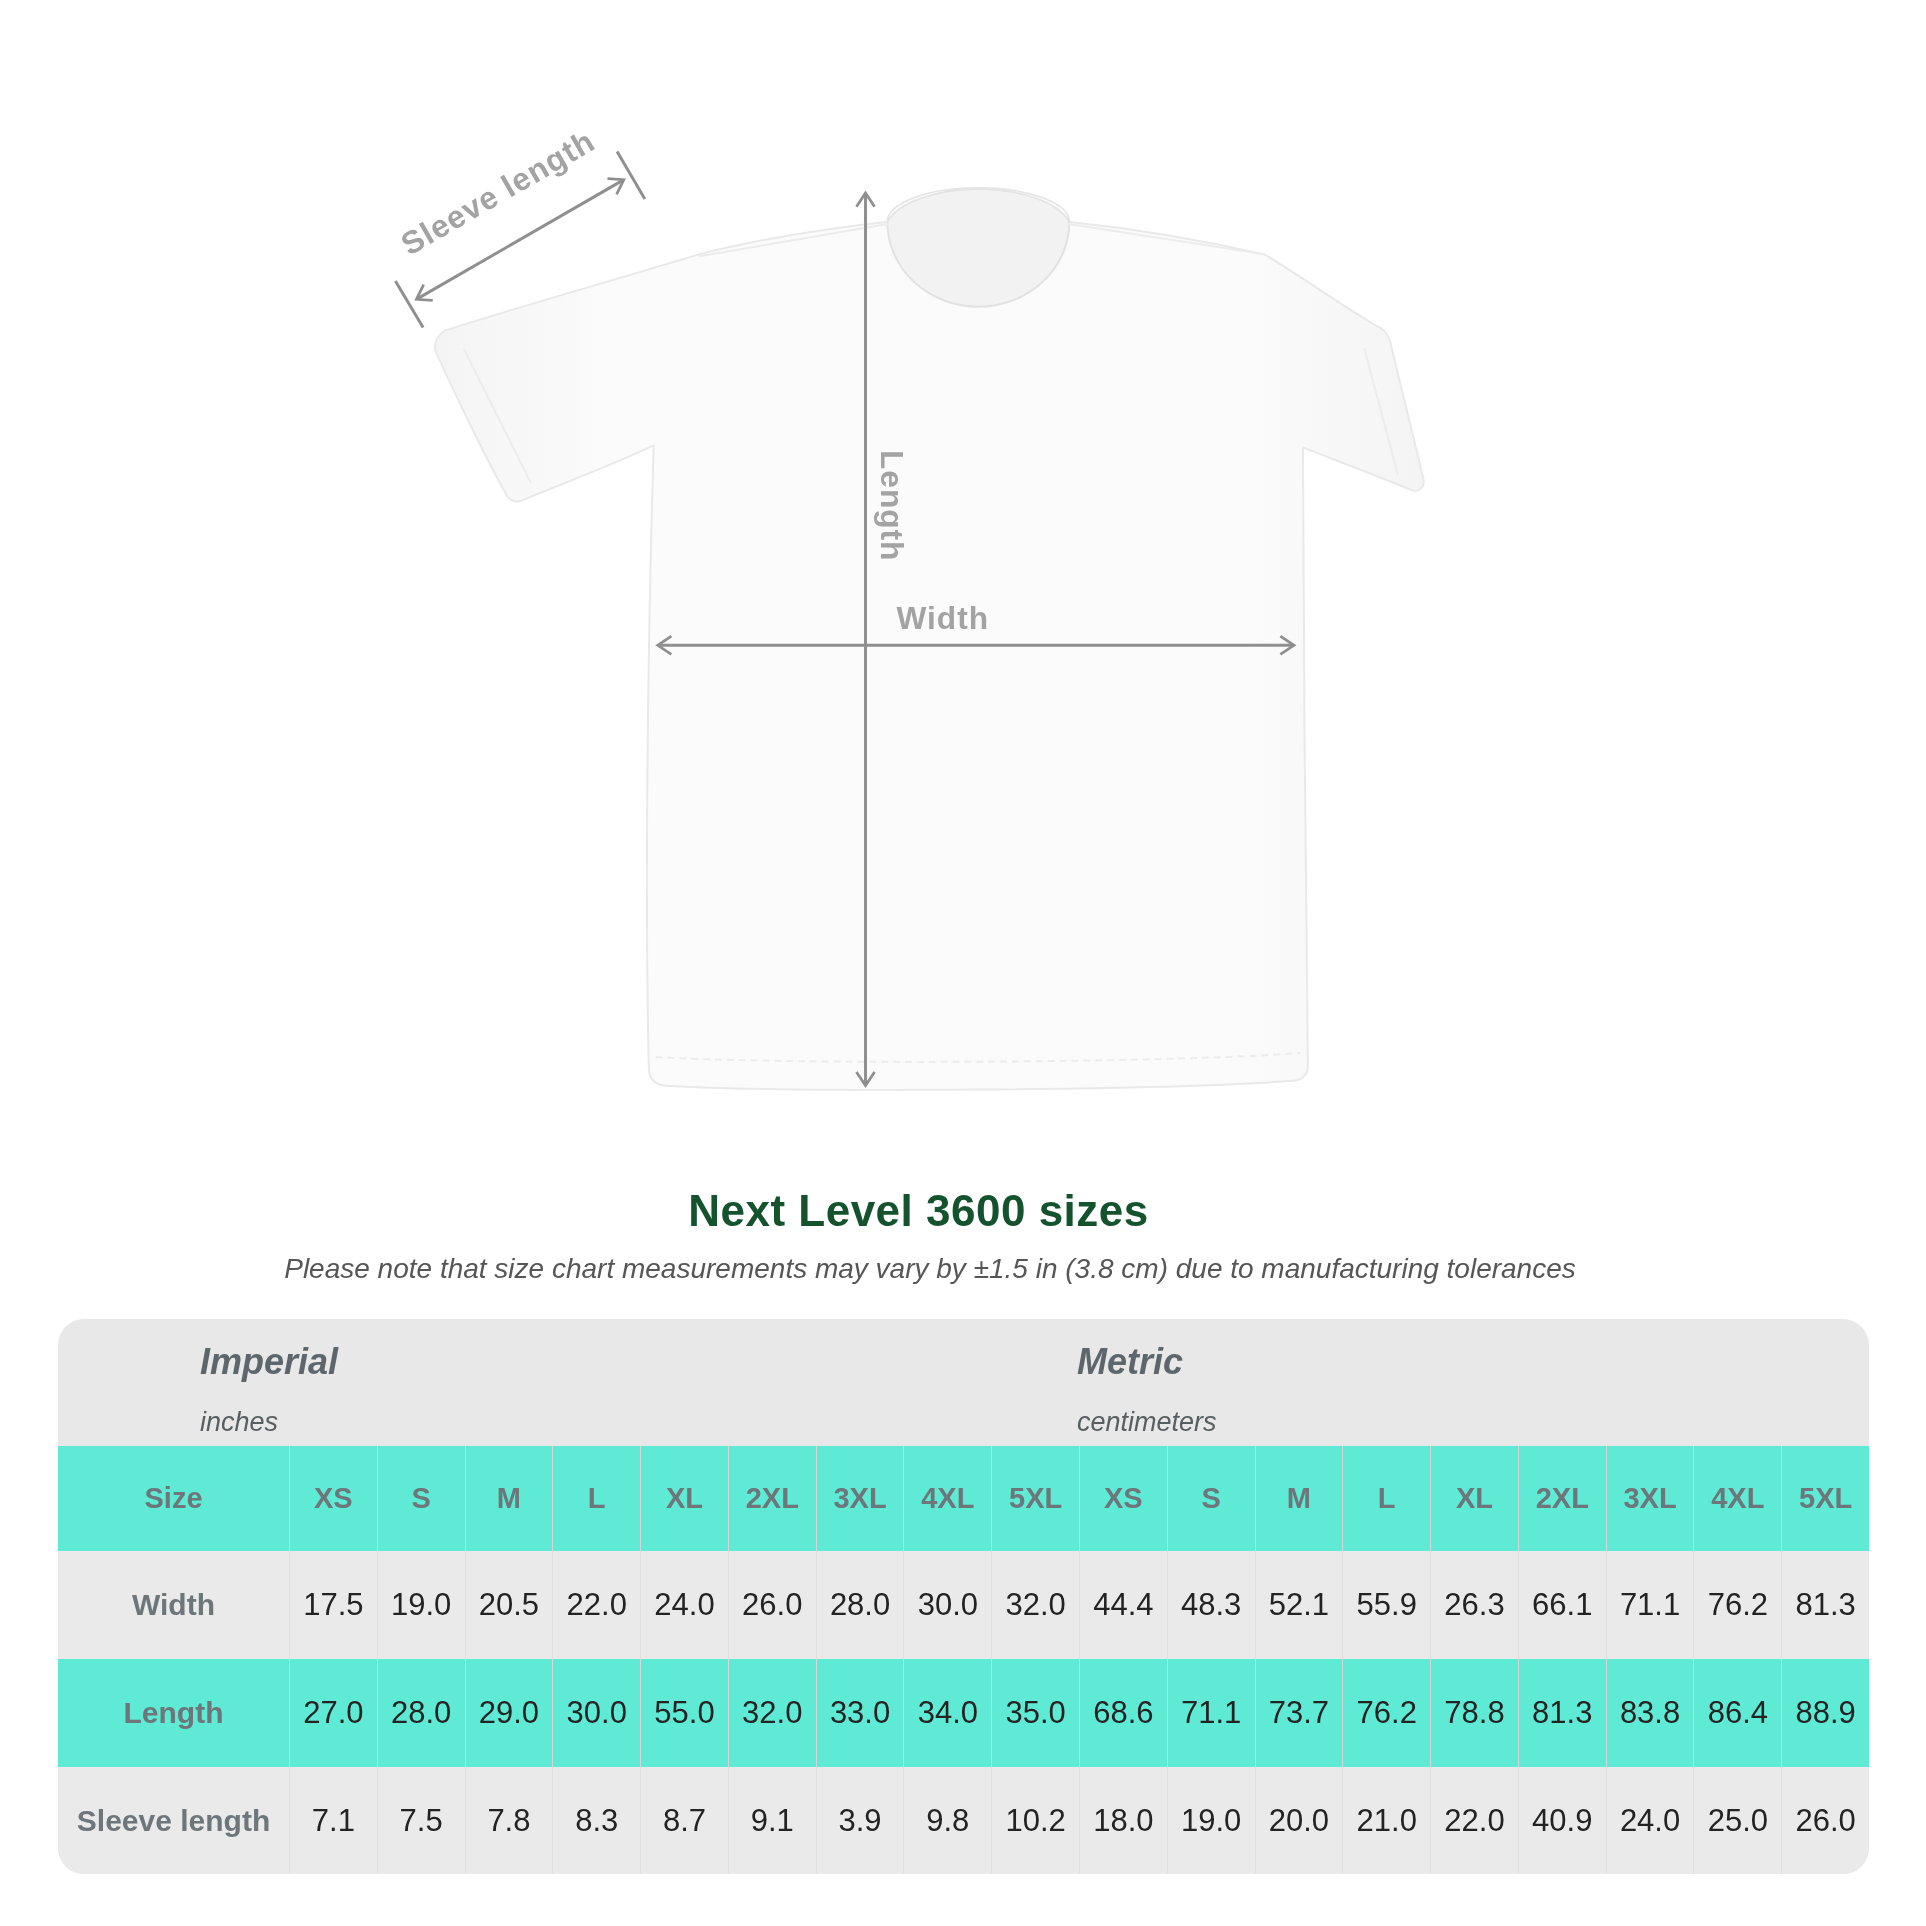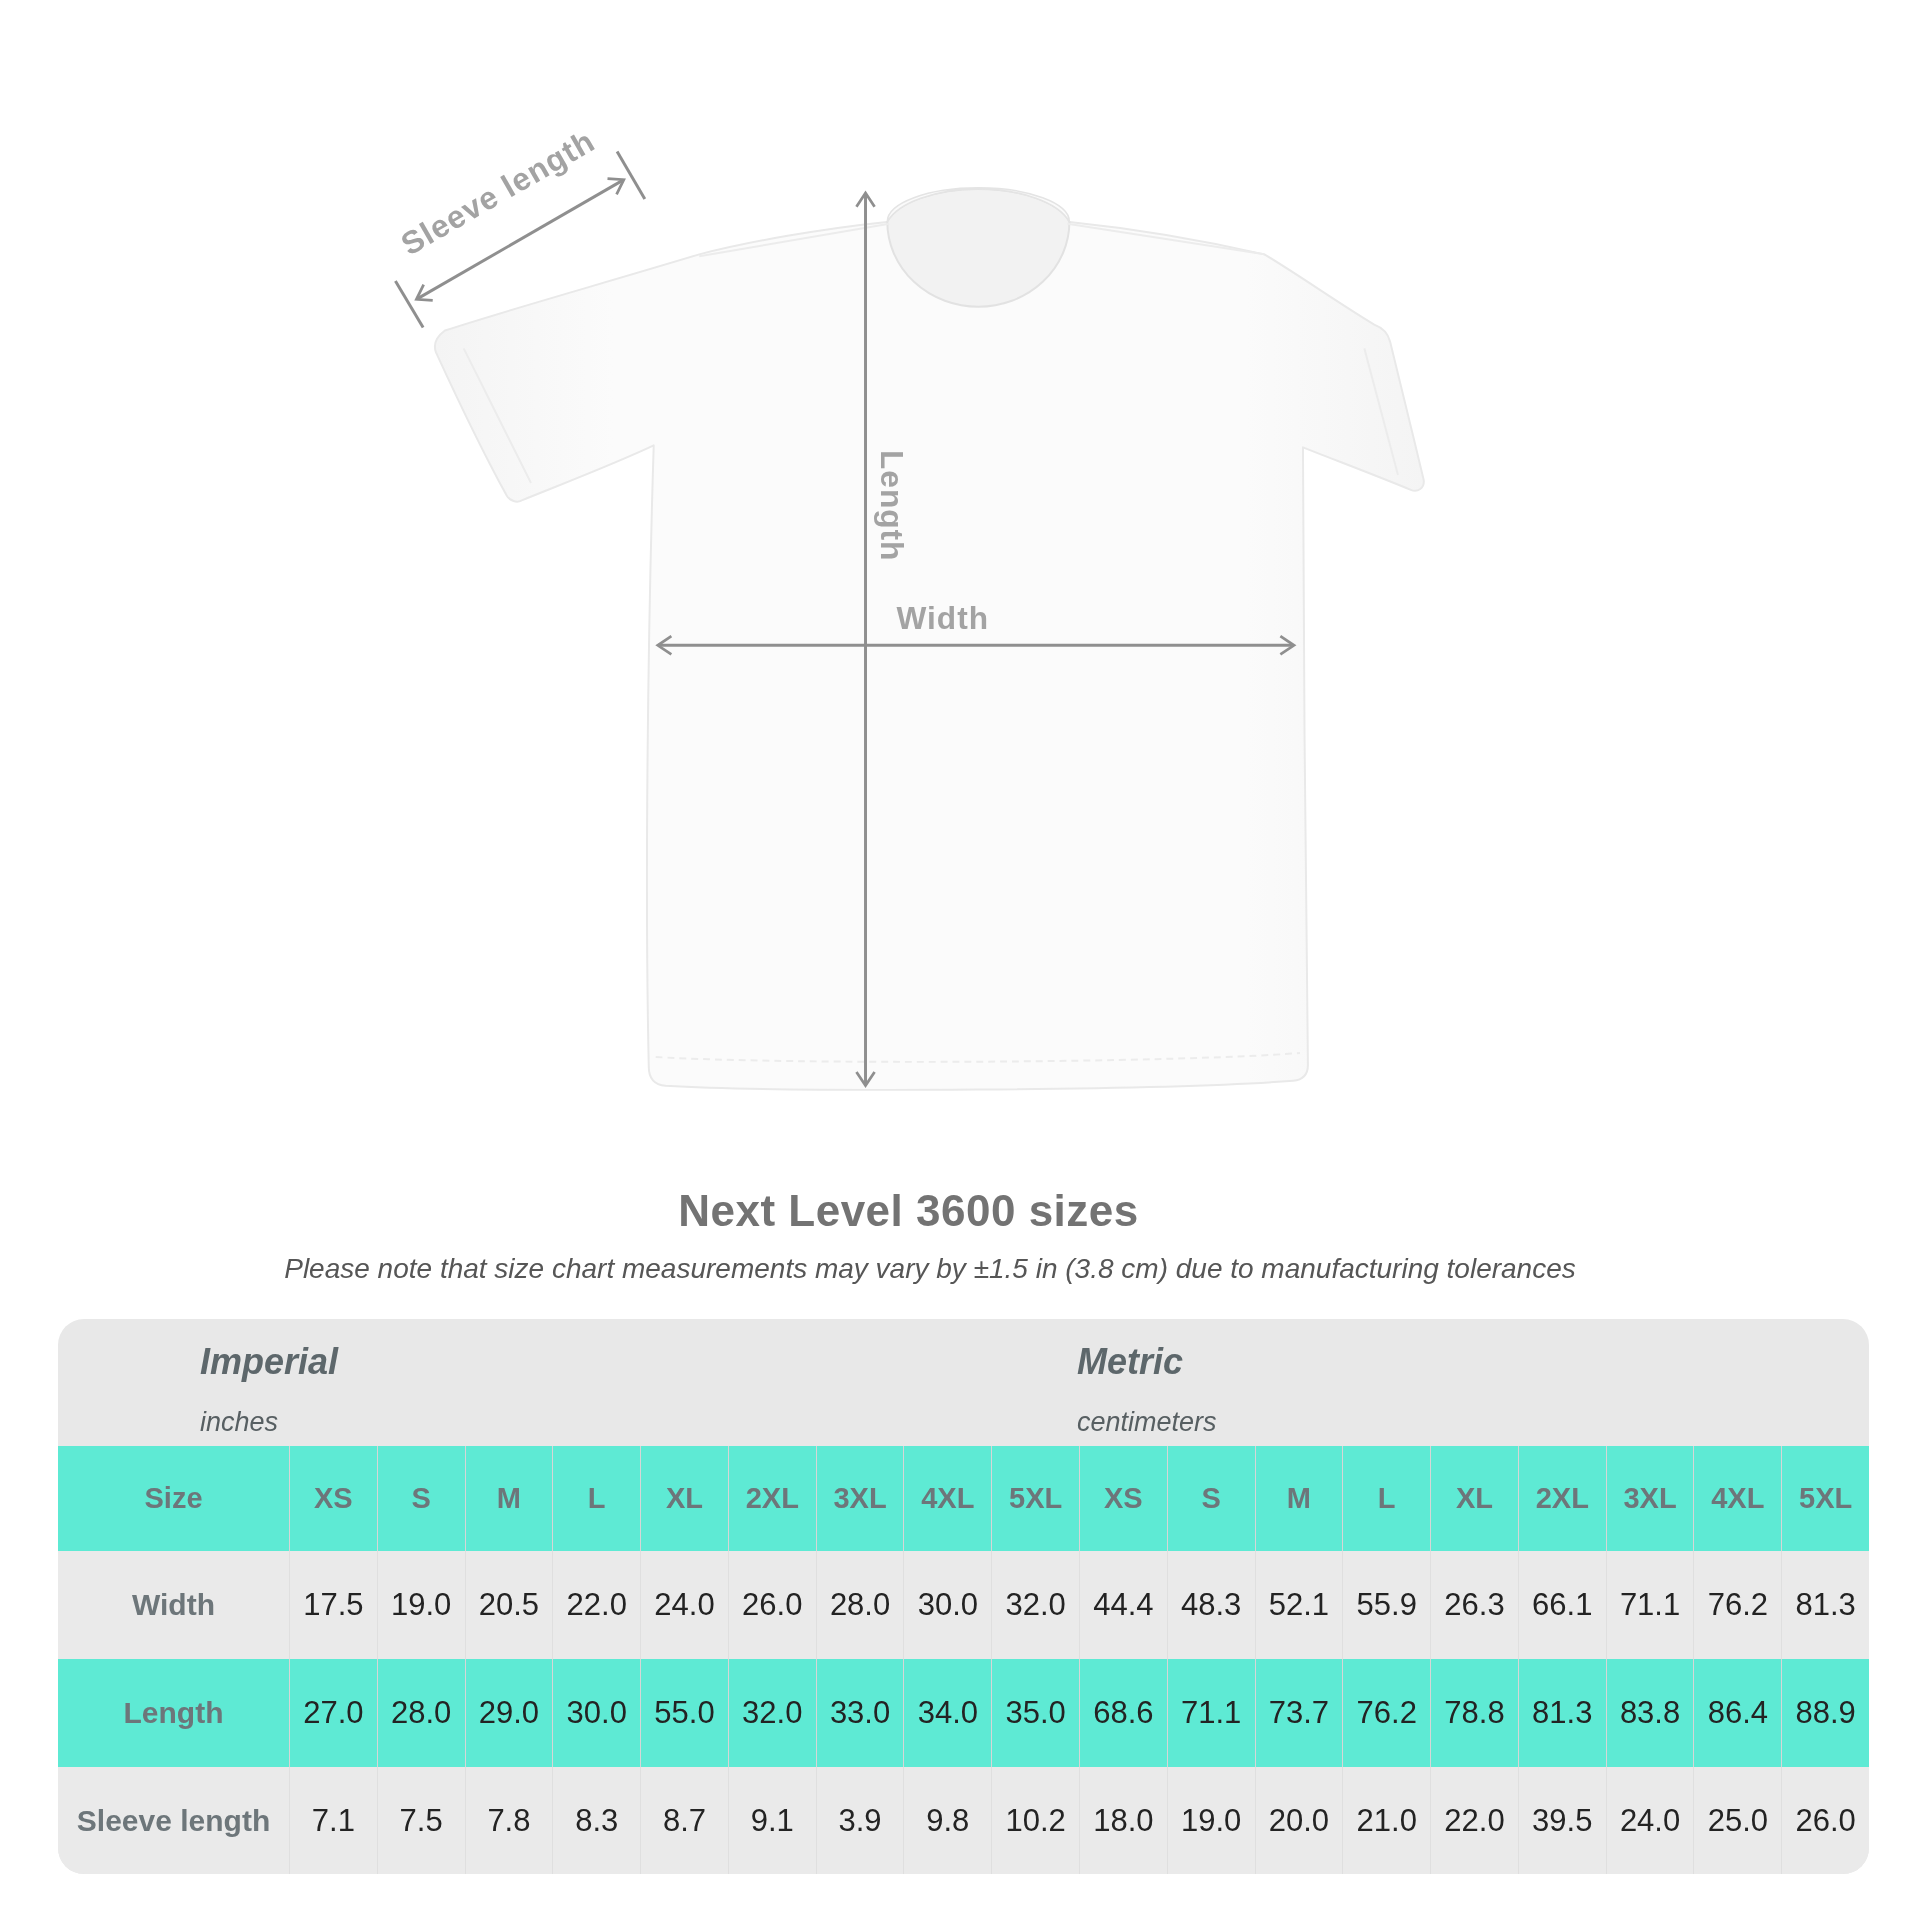--- a/index.html
+++ b/index.html
@@ -4,22 +4,22 @@
 <style>
   html,body{margin:0;padding:0;background:#ffffff;}
   body{width:1927px;height:1927px;position:relative;overflow:hidden;
        font-family:"Liberation Sans",sans-serif;}
   .page{position:absolute;inset:0;}
 
   
   .diagram{position:absolute;left:0;top:0;width:1927px;height:1153px;}
 
   
-  .title{position:absolute;left:4px;top:1186px;width:1809px;text-align:center;
-         font-size:44px;font-weight:bold;color:#737373;letter-spacing:0.5px;}
+  .title{position:absolute;left:14px;top:1186px;width:1809px;text-align:center;
+         font-size:44px;font-weight:bold;color:#14532d;letter-spacing:0.5px;}
   .subtitle{position:absolute;left:0;top:1253px;width:1860px;text-align:center;
          font-size:28px;font-style:italic;color:#565656;}
 
   
   .card{position:absolute;left:58px;top:1319px;width:1811px;height:555px;
         background:#e8e8e8;border-radius:26px;overflow:hidden;}
   .band{position:relative;height:127px;}
   .group{position:absolute;top:22px;width:792px;text-align:left;}
   .group-imperial{left:142px;}
   .group-metric{left:1019px;}
@@ -194,20 +194,20 @@
       <div class="cell g val vc">8.7</div>
       <div class="cell g val vc">9.1</div>
       <div class="cell g val vc">3.9</div>
       <div class="cell g val vc">9.8</div>
       <div class="cell g val vc">10.2</div>
       <div class="cell g val vc">18.0</div>
       <div class="cell g val vc">19.0</div>
       <div class="cell g val vc">20.0</div>
       <div class="cell g val vc">21.0</div>
       <div class="cell g val vc">22.0</div>
-      <div class="cell g val vc">39.5</div>
+      <div class="cell g val vc">40.9</div>
       <div class="cell g val vc">24.0</div>
       <div class="cell g val vc">25.0</div>
       <div class="cell g val vc">26.0</div>
     </div>
   </div>
 </div>
 
 
 </body></html>

